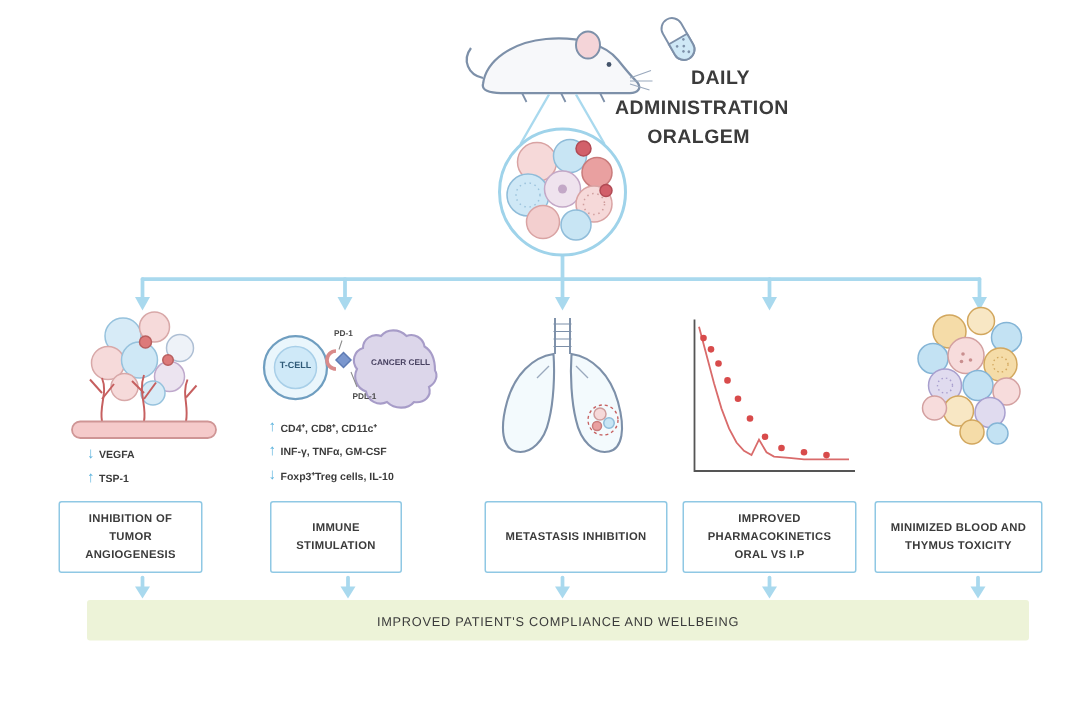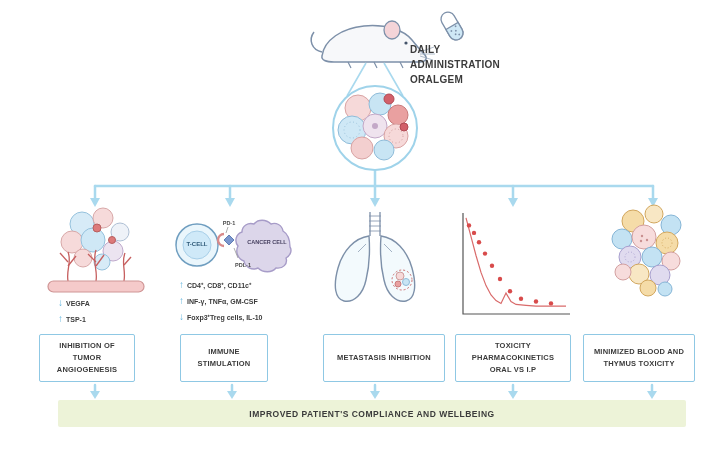--- a/index.html
+++ b/index.html
@@ -2,36 +2,36 @@
 <html><head>
 <meta charset="utf-8">
 <style>
   * { margin:0; padding:0; box-sizing:border-box; }
   html,body { background:#ffffff; }
   body { font-family:"Liberation Sans", sans-serif; }
   .canvas { position:relative; width:727px; height:470px; background:#fff; overflow:hidden; }
   .abs { position:absolute; }
   svg.layer { position:absolute; left:0; top:0; }
 
-  .pill-label { left:410px; top:42px; width:90px; text-align:left;
-    font-size:10px; font-weight:bold; color:#3b3b3b; line-height:1.5; letter-spacing:0.3px; }
+  .pill-label { left:410px; top:42px; width:90px; text-align:right;
+    font-size:13px; font-weight:bold; color:#3b3b3b; line-height:1.5; letter-spacing:0.3px; }
 
   .outcome-box { position:absolute; top:334px; height:48px; border:1.2px solid #8fc8e4;
     background:#fff; border-radius:2px; display:flex; align-items:center; justify-content:center;
     text-align:center; font-size:7.5px; font-weight:bold; color:#3b3b3b; line-height:1.6;
     letter-spacing:0.2px; padding:2px 6px; }
   .box-1 { left:39px;  width:96px; }
   .box-2 { left:180px; width:88px; }
   .box-3 { left:323px; width:122px; }
   .box-4 { left:455px; width:116px; }
   .box-5 { left:583px; width:112px; }
 
   .banner { position:absolute; left:58px; top:400px; width:628px; height:27px;
     background:#edf3d8; border-radius:2px; display:flex; align-items:center; justify-content:center;
-    font-size:8.5px; font-weight:bold; letter-spacing:0.5px; color:#3b3b3b; }
+    font-size:8.5px; font-weight:normal; letter-spacing:0.5px; color:#3b3b3b; }
 
   .marker-row { position:absolute; display:flex; align-items:center; gap:3px;
     font-size:7px; font-weight:bold; color:#3b3b3b; white-space:nowrap; }
   .marker-arrow { color:#5fb4de; font-size:10px; line-height:1; }
 
   .cell-label { position:absolute; text-align:center; font-weight:bold; line-height:1.3; }
   .tcell-label  { left:175px; top:241px; width:44px; font-size:6px;  color:#2f5a78; }
   .pd1-label    { left:214px; top:220px; width:30px; font-size:5.5px; color:#4a4a4a; }
   .pdl1-label   { left:226px; top:262px; width:34px; font-size:5.5px; color:#4a4a4a; }
   .cancer-label { left:246px; top:239px; width:42px; font-size:5.5px; color:#474060; }
@@ -223,17 +223,17 @@
     <span>INF-γ, TNFα, GM-CSF</span>
   </div>
   <div class="marker-row" style="left:179px; top:312px;">
     <span class="marker-arrow">↓</span>
     <span>Foxp3⁺Treg cells, IL-10</span>
   </div>
 
   <div class="outcome-box box-1">INHIBITION OF TUMOR ANGIOGENESIS</div>
   <div class="outcome-box box-2">IMMUNE STIMULATION</div>
   <div class="outcome-box box-3">METASTASIS INHIBITION</div>
-  <div class="outcome-box box-4">TOXICITY PHARMACOKINETICS ORAL VS I.P</div>
+  <div class="outcome-box box-4">IMPROVED PHARMACOKINETICS ORAL VS I.P</div>
   <div class="outcome-box box-5">MINIMIZED BLOOD AND THYMUS TOXICITY</div>
 
   <div class="banner">IMPROVED PATIENT'S COMPLIANCE AND WELLBEING</div>
 </div>
 
 </body></html>

